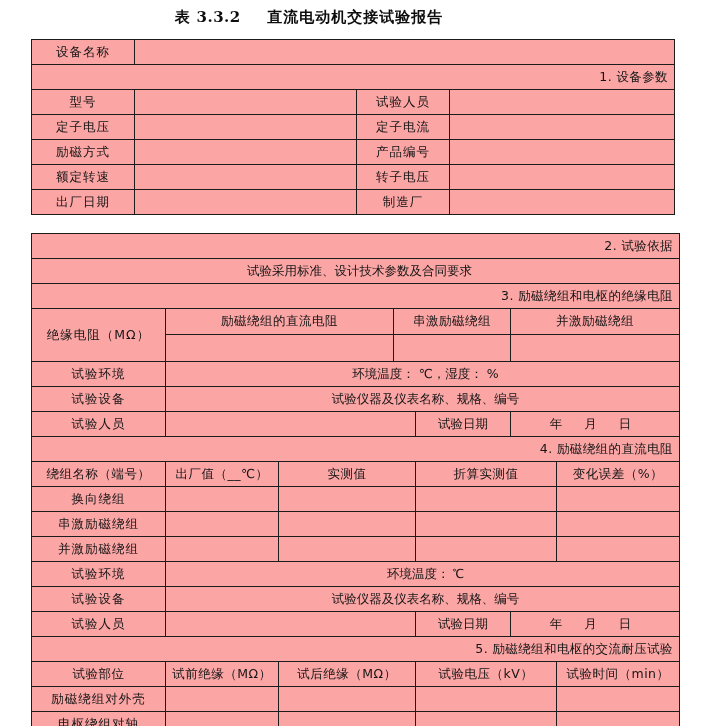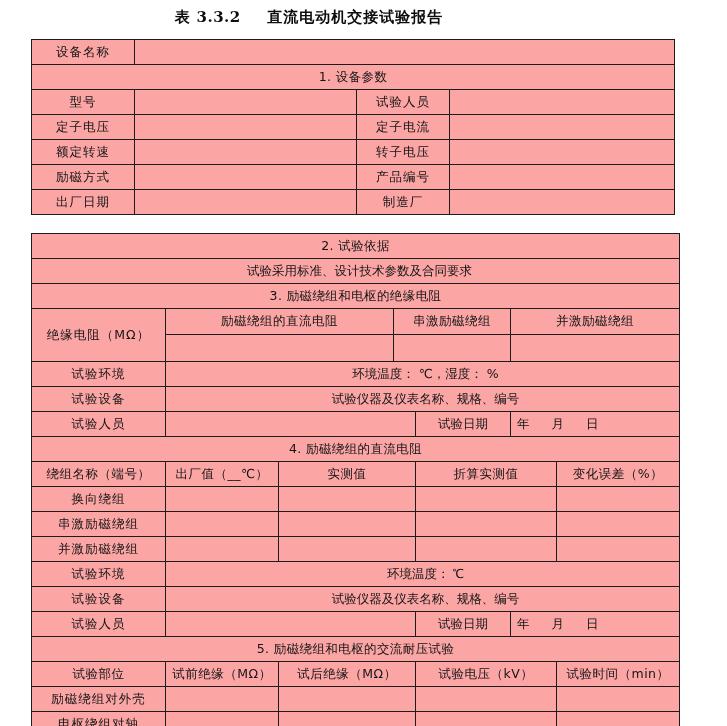--- a/index.html
+++ b/index.html
@@ -54,27 +54,27 @@
     height: 25px;
     vertical-align: middle;
     line-height: 1.15;
     color: #141414;
     box-sizing: border-box;
   }
   .c   { text-align: center; }
   .l   { text-align: center; }
   .lbl { text-align: center; letter-spacing: 1px; }
   .sec {
-    text-align: center;
+    text-align: right;
     letter-spacing: 0.4px;
     padding-left: 14px;
   }
   .blank { }
   .hdr { text-align: center; letter-spacing: 0.5px; }
-  .datefill { letter-spacing: 9px; }
+  .datefill { letter-spacing: 9px; text-align: center; }
 
   
   #block-a { left: 31px; top: 39px; width: 643px; }
   
   #block-b { left: 31px; top: 233px; width: 648px; }
 
   .tall { height: 27px; }
   .row-hdr-tall { height: 26px; }
 </style>
 </head>
@@ -111,29 +111,29 @@
         <td class="lbl">试验人员</td>
         <td class="blank"></td>
       </tr>
       <tr>
         <td class="lbl">定子电压</td>
         <td class="blank"></td>
         <td class="lbl">定子电流</td>
         <td class="blank"></td>
       </tr>
       <tr>
+        <td class="lbl">励磁方式</td>
+        <td class="blank"></td>
+        <td class="lbl">产品编号</td>
+        <td class="blank"></td>
+      </tr>
+      <tr>
         <td class="lbl">额定转速</td>
         <td class="blank"></td>
         <td class="lbl">转子电压</td>
-        <td class="blank"></td>
-      </tr>
-      <tr>
-        <td class="lbl">励磁方式</td>
-        <td class="blank"></td>
-        <td class="lbl">产品编号</td>
         <td class="blank"></td>
       </tr>
       <tr>
         <td class="lbl">出厂日期</td>
         <td class="blank"></td>
         <td class="lbl">制造厂</td>
         <td class="blank"></td>
       </tr>
     </tbody>
   </table>

